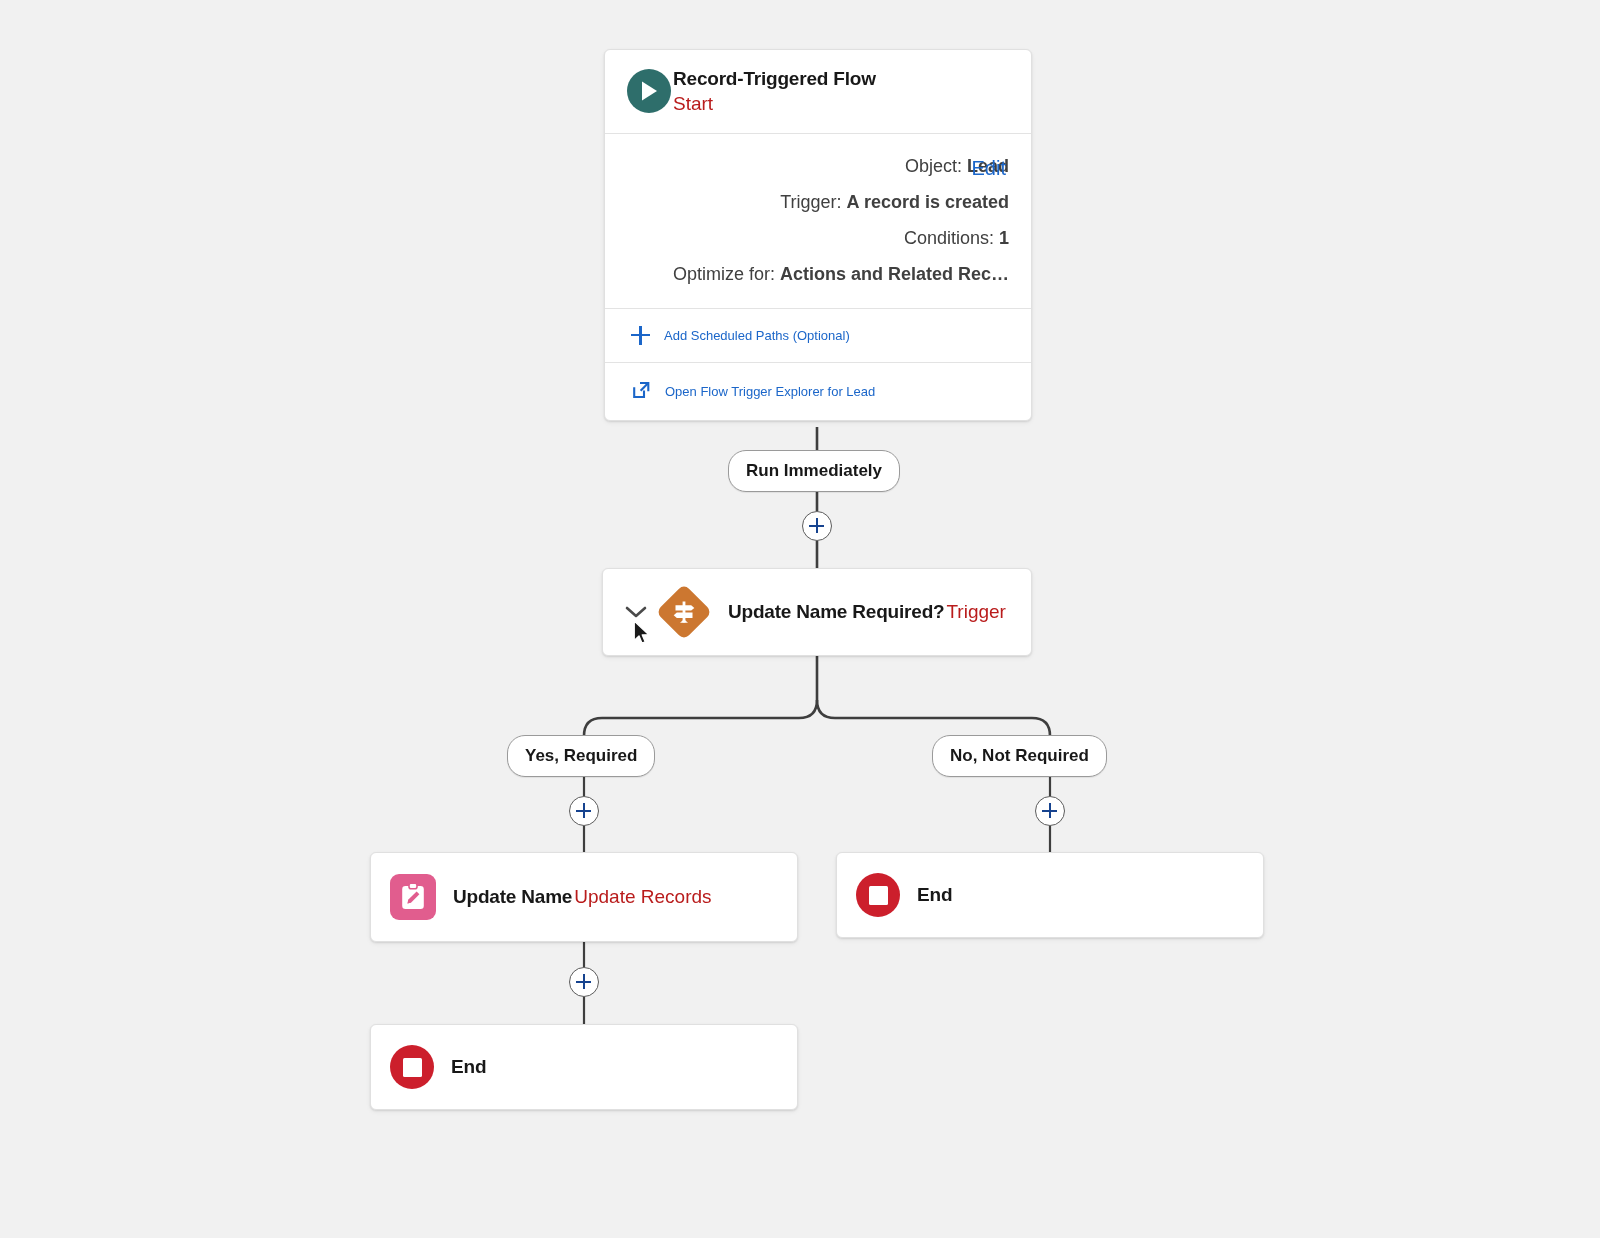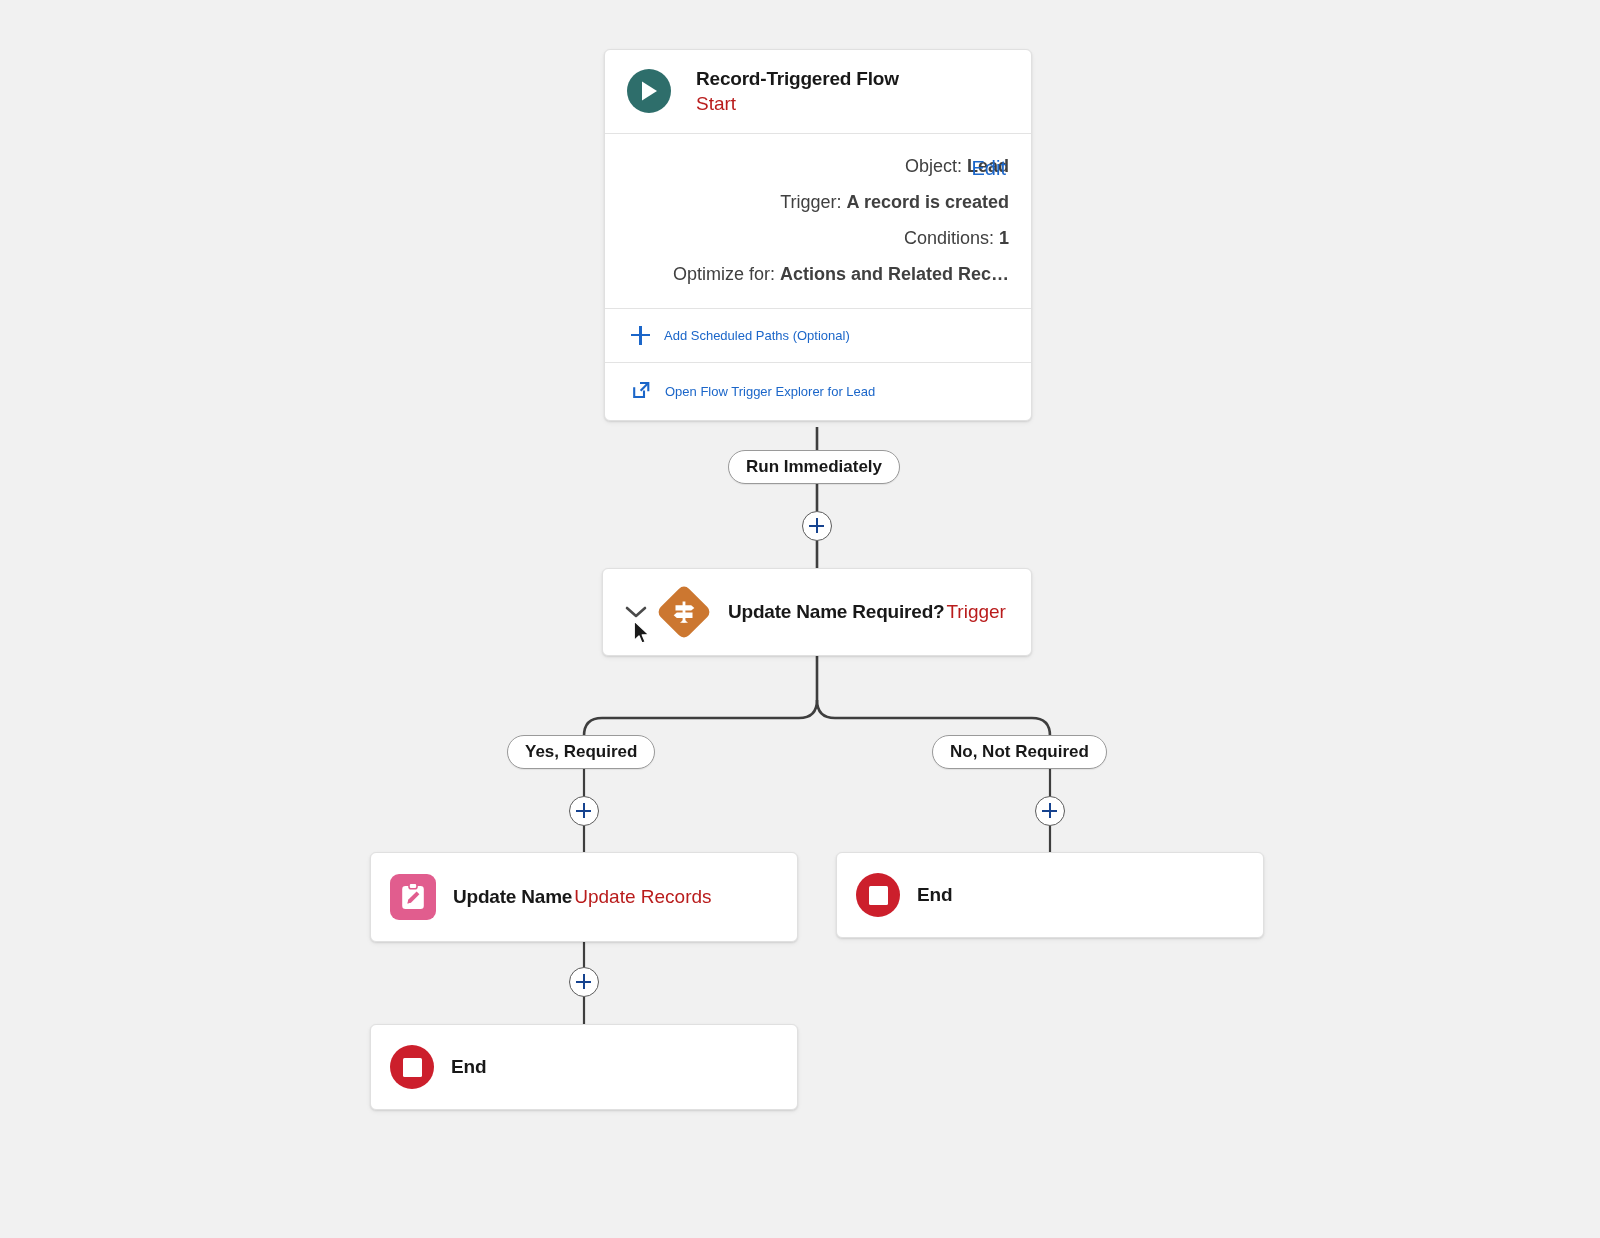--- a/index.html
+++ b/index.html
@@ -41,21 +41,21 @@
 
   
   #start-node {
     left: 604px;
     top: 49px;
     width: 428px;
   }
   .start-header {
     display: flex;
     align-items: center;
-    gap: 25px;
+    gap: 2px;
     padding: 18px 20px 18px 22px;
     border-bottom: 1px solid #e3e3e3;
   }
   .start-titles { display: flex; flex-direction: column; gap: 3px; }
   .node-title {
     font-size: 19px;
     font-weight: bold;
     letter-spacing: -0.2px;
     color: #181818;
     line-height: 1.15;
@@ -227,21 +227,21 @@
     padding-left: 19px;
     box-sizing: border-box;
   }
 
   
   .pill {
     position: absolute;
     background: #ffffff;
     border: 1px solid #9a9a9a;
     border-radius: 18px;
-    height: 34px;
+    height: 42px;
     display: flex;
     align-items: center;
     justify-content: center;
     padding: 8px 17px;
     font-size: 17px;
     font-weight: bold;
     color: #181818;
     box-sizing: border-box;
     white-space: nowrap;
     box-shadow: 0 1px 1px rgba(0,0,0,.07);

